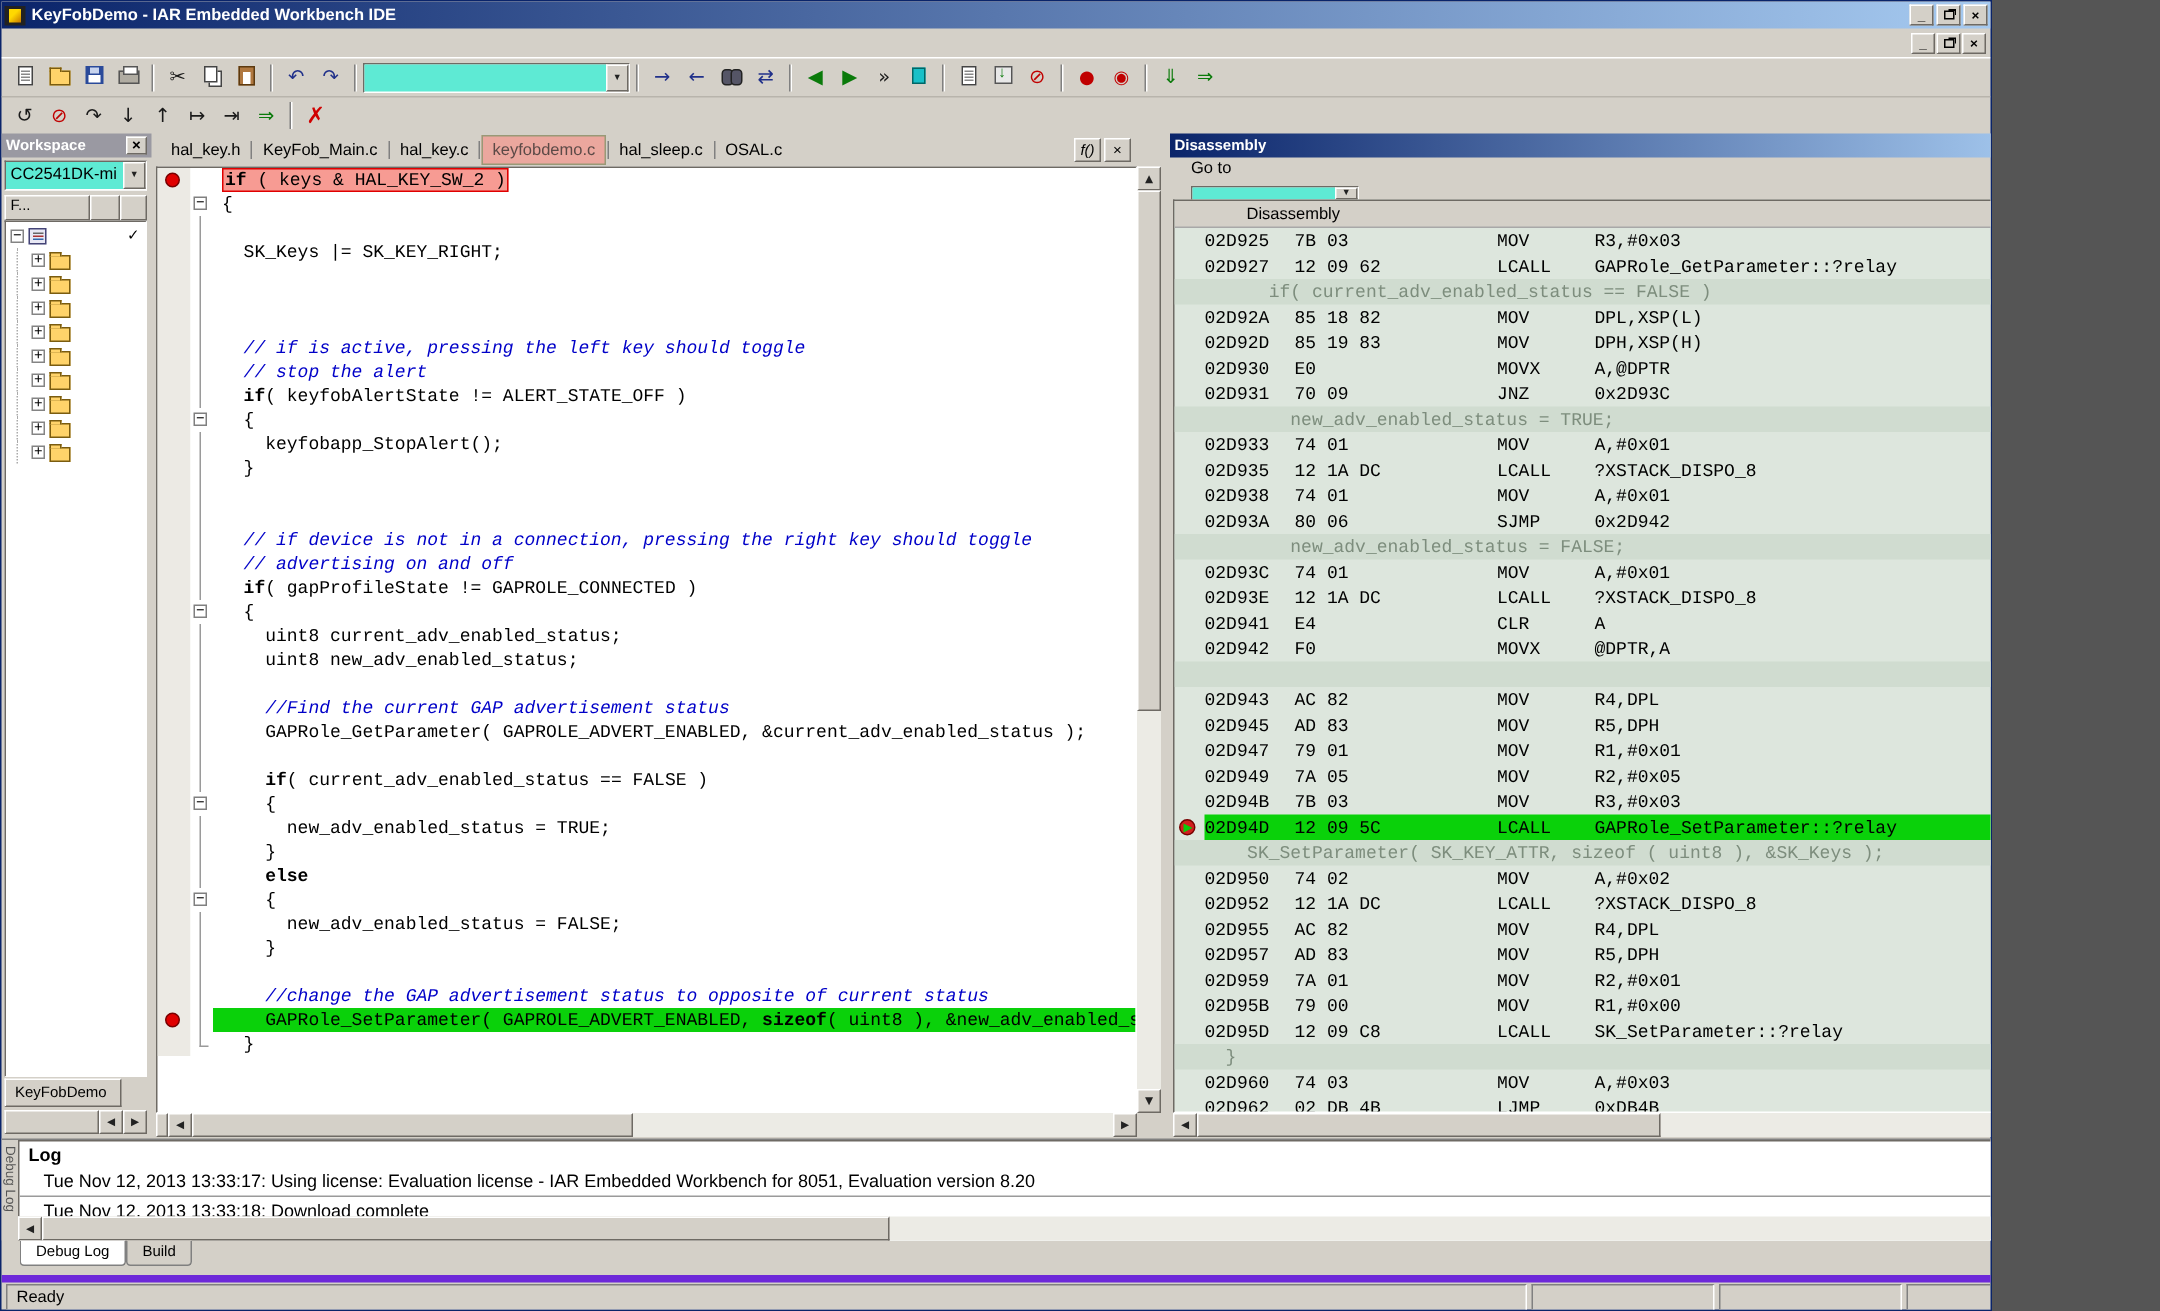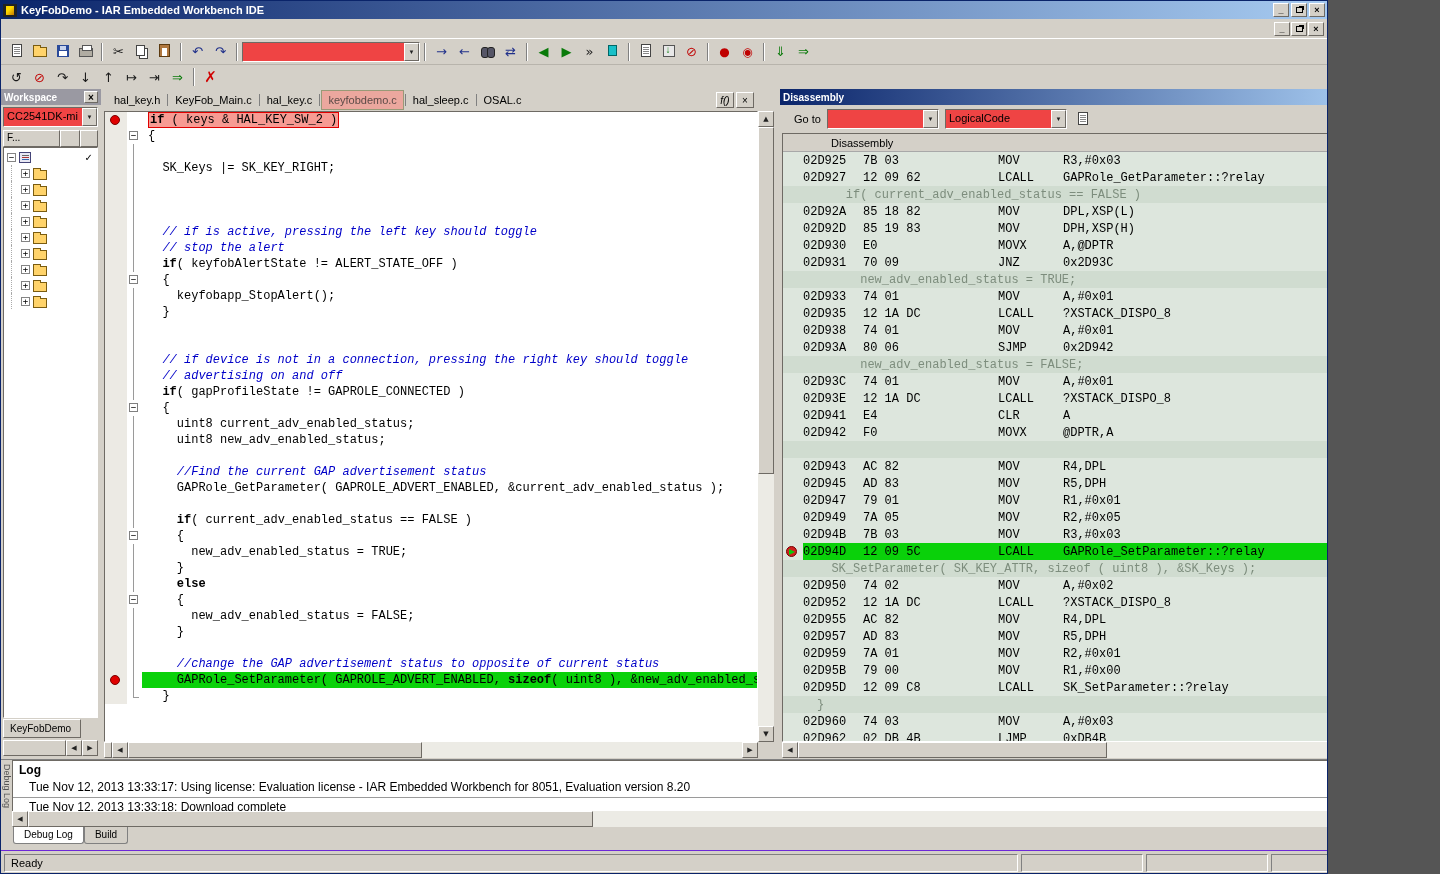--- a/index.html
+++ b/index.html
@@ -56,21 +56,21 @@
   .ci.binoc { width:14px; height:10px; margin-top:2px; }
   .ci.binoc::before, .ci.binoc::after { content:''; position:absolute; top:0; width:6px; height:9px;
     border:1px solid #222; border-radius:3px; background:#556; }
   .ci.binoc::before { left:0; } .ci.binoc::after { right:0; }
   .ci.bookmark { width:9px; height:11px; background:#18c0c8; border:1px solid #066; }
   .ci.make { width:12px; height:12px; background:#e8e8e8; border:1px solid #555; }
   .ci.make::before { content:'\2193'; position:absolute; left:2px; top:-2px; font-size:10px; color:#0a7a0a; font-weight:bold; }
   
   .combo { display:flex; align-items:stretch; background:#fff;
     border:1px solid; border-color:#6e6a64 #ffffff #ffffff #6e6a64; height:20px; }
-  .combo-text { flex:1; padding:2px 3px; font-size:11px; white-space:nowrap; overflow:hidden; background:#ef4444; }
+  .combo-text { flex:1; padding:2px 3px; font-size:11px; white-space:nowrap; overflow:hidden; background:#5eead4; }
   .combo-btn { width:15px; background:#d4d0c8; border:1px solid; border-color:#fff #6e6a64 #6e6a64 #fff;
     display:flex; align-items:center; justify-content:center; font-size:6px; color:#222; flex:none; }
   
   .main { position:absolute; left:0; top:88px; width:1440px; height:669px; }
   .ptitle { height:16px; display:flex; align-items:center; padding:0 3px; font-size:10px; font-weight:bold; color:#fff; }
   .ptitle.active { background:linear-gradient(90deg,#0a246a,#a6caf0); }
   .ptitle.inactive { background:#9a99a2; }
   .ptitle .ptext { flex:1; white-space:nowrap; overflow:hidden; }
   .pclose { width:14px; height:12px; display:flex; align-items:center; justify-content:center;
     font-size:10px; font-weight:bold; color:#000; background:#d4d0c8;
@@ -126,21 +126,21 @@
   .ctext .sc { color:#0000c8; font-style:italic; }
   .cline.hlgreen .ctext { background:#0ad10a; }
   .hlred { background:#f79b93; border:1px solid #e00000; padding:0 1px; }
   .evscroll { position:absolute; right:0; top:22px; width:16px; bottom:16px; background:#ecebe5; }
   .ehscroll { position:absolute; left:0; bottom:0; right:16px; height:16px; background:#ecebe5; display:flex; }
   .sthumbv { position:absolute; left:0; width:16px; background:#d4d0c8; border:1px solid; border-color:#fff #6e6a64 #6e6a64 #fff; }
   .sthumbh { height:16px; background:#d4d0c8; border:1px solid; border-color:#fff #6e6a64 #6e6a64 #fff; }
   .splitbox { width:8px; height:16px; background:#d4d0c8; border:1px solid; border-color:#fff #6e6a64 #6e6a64 #fff; flex:none; }
   
   .disasm { position:absolute; left:779px; top:0; width:579px; height:100%; background:#d4d0c8; }
-  .dtool { position:absolute; left:0; top:17px; right:0; height:25px; display:flex; align-items:center; gap:6px; padding-left:14px; }
+  .dtool { position:absolute; left:0; top:17px; right:0; height:25px; display:flex; gap:6px; padding-left:14px;flex-direction:column; }
   .dtool .lbl { font-size:11px; }
   .dlist { position:absolute; left:2px; top:44px; right:16px; bottom:16px; background:#dde6dd; overflow:hidden;
     border:1px solid; border-color:#6e6a64 #fff #fff #6e6a64;
     font-family:"Liberation Mono","DejaVu Sans Mono",monospace; font-size:12px; }
   .dheadrow { height:18px; background:#d4d0c8; border-bottom:1px solid #a8a8a8; padding-left:48px;
     font-family:"Liberation Sans",sans-serif; font-size:11px; display:flex; align-items:center; }
   .drow { height:17px; display:flex; align-items:center; }
   .dmark { width:20px; flex:none; height:100%; position:relative; }
   .dmarker { position:absolute; left:3px; top:3px; width:11px; height:11px; border-radius:50%;
     background:#d02020; border:1px solid #700; }
@@ -173,21 +173,21 @@
   .logvscroll { position:absolute; right:0; top:0; width:16px; height:100%; background:#ecebe5; }
   .loghscroll { position:absolute; left:11px; bottom:0; right:17px; height:16px; background:#ecebe5; display:flex; }
   
   .tabsrow { position:absolute; left:0; top:826px; width:1440px; height:21px; display:flex; align-items:flex-start;
     padding-left:12px; gap:0; }
   .btab { padding:2px 10px 3px 10px; font-size:10px; background:#d4d0c8; border:1px solid #808080; border-top:none;
     border-radius:0 0 3px 3px; }
   .btab.active { background:#fff; }
   .tabs-close { margin-left:auto; margin-right:4px; margin-top:1px; }
   
-  .statusbar { position:absolute; left:0; top:849px; width:1440px; height:25px; border-top:1px solid #6d28d9;
+  .statusbar { position:absolute; left:0; top:849px; width:1440px; height:25px; border-top:5px solid #6d28d9;
     display:flex; align-items:center; padding:2px 3px; gap:3px; }
   .sready { flex:1; height:18px; display:flex; align-items:center; padding-left:6px;
     border:1px solid; border-color:#808080 #fff #fff #808080; }
   .spanel { height:18px; border:1px solid; border-color:#808080 #fff #fff #808080; display:flex;
     align-items:center; justify-content:center; font-size:10px; }
   .grip { width:14px; height:14px; align-self:flex-end;
     background:repeating-linear-gradient(135deg,#d4d0c8 0 2px,#fff 2px 3px,#808080 3px 5px); }
 </style>
 </head>
 <body>

